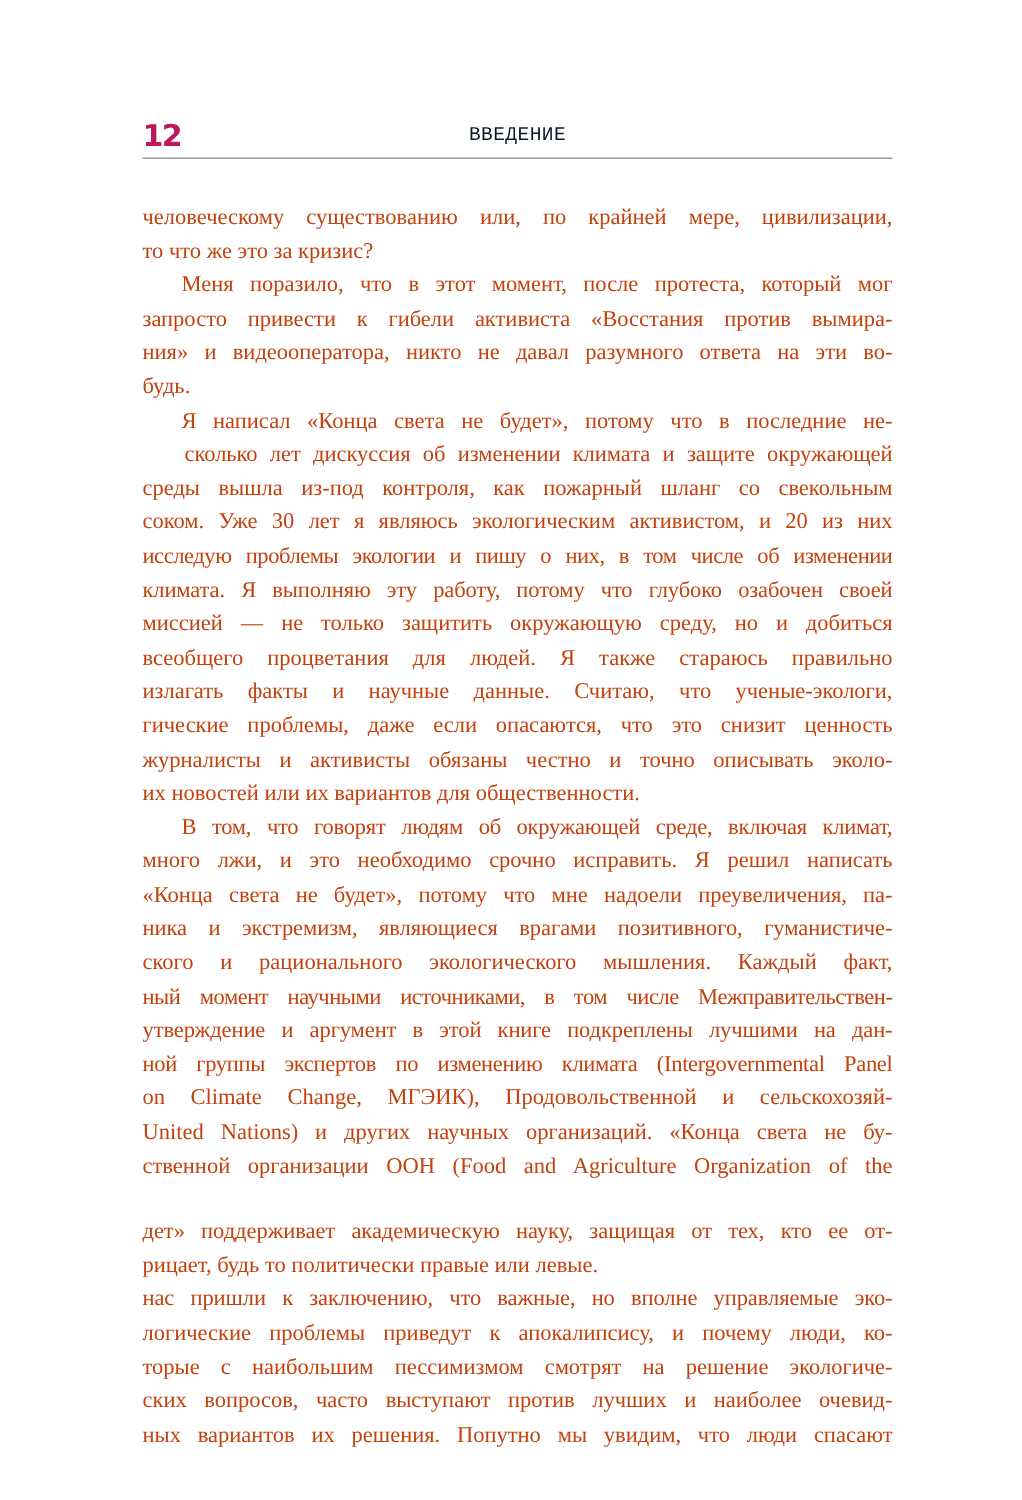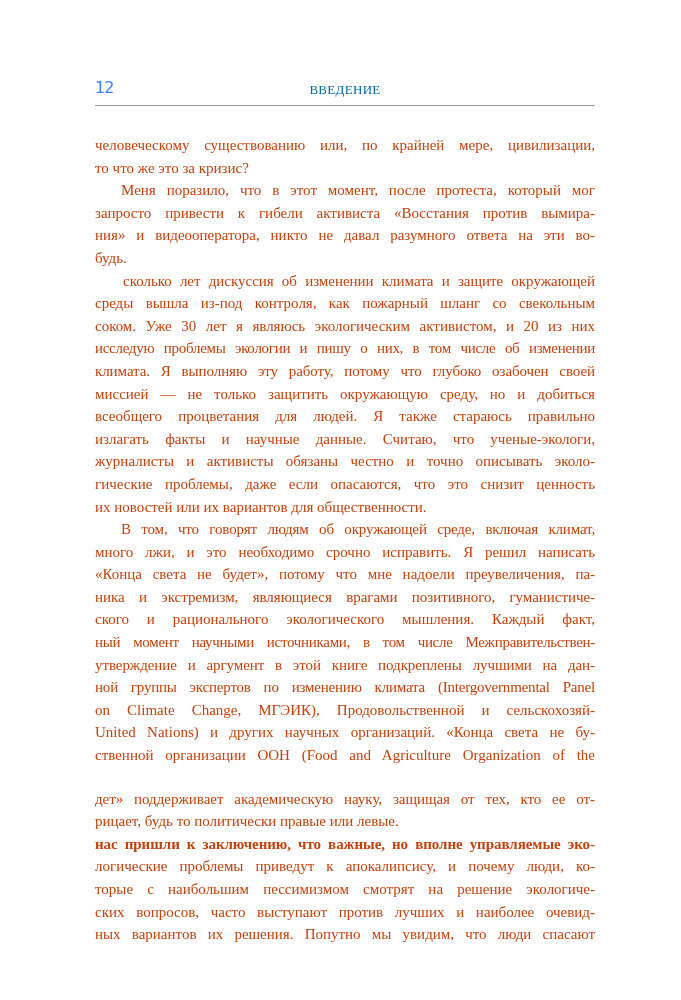--- a/index.html
+++ b/index.html
@@ -1,20 +1,20 @@
 <!DOCTYPE html>
 <html><head>
   <meta charset="utf-8">
   <style>
     html, body { margin: 0; padding: 0; background: #ffffff; }
     body { width: 681px; height: 1000px; position: relative; overflow: hidden; }
     .page { position: absolute; left: 0; top: 0; width: 681px; height: 1000px; background: #fff; }
     .header { position: absolute; left: 95px; top: 76px; width: 500px; height: 30px; }
-    .page-num { position: absolute; left: 0; top: 2px; font-family: "DejaVu Sans", sans-serif; font-weight: normal; font-size: 16px; color: #3b82f6; letter-spacing: -1px; }
-    .running-head { position: absolute; left: 0; right: 0; top: 6px; text-align: center; font-family: Liberation Serif, serif; font-size: 13px; color: #0369a1; letter-spacing: 0.3px; }
+    .page-num { position: absolute; left: 0; top: 2px; font-family: "DejaVu Sans", sans-serif; font-weight: bold; font-size: 20px; color: #be185d; letter-spacing: -1px; }
+    .running-head { position: absolute; left: 0; right: 0; top: 6px; text-align: center; font-family: Liberation Mono, monospace; font-size: 13px; color: #0f172a; letter-spacing: 0.3px; }
     .rule { position: absolute; left: 95px; top: 105px; width: 500px; height: 0; border-top: 1px solid #9a9a9a; }
     .body { position: absolute; left: 95px; top: 134px; width: 500px; font-family: "Liberation Serif", serif; font-size: 15px; line-height: 22.6px; color: #c2410c; }
     .line { display: block; white-space: nowrap; text-align: justify; text-align-last: justify; height: 22.6px; overflow: visible; }
     .line.last { text-align-last: left; }
     .line.indent { padding-left: 26px; }
   </style>
 </head>
 <body>
 
 <div class="page">
@@ -24,43 +24,44 @@
   </div>
   <div class="rule"></div>
 
   <div class="body">
     <span class="line">человеческому существованию или, по крайней мере, цивилизации,</span>
     <span class="line last">то что же это за кризис?</span>
     <span class="line indent">Меня поразило, что в этот момент, после протеста, который мог</span>
     <span class="line">запросто привести к гибели активиста «Восстания против вымира-</span>
     <span class="line">ния» и видеооператора, никто не давал разумного ответа на эти во-</span>
     <span class="line last">будь.</span>
+    <span class="line indent">Я написал «Конца света не будет», потому что в последние не-</span>
     <span class="line" style="letter-spacing: -0.0224294px; margin-left: 28px;">сколько лет дискуссия об изменении климата и защите окружающей</span>
     <span class="line">среды вышла из-под контроля, как пожарный шланг со свекольным</span>
     <span class="line" style="letter-spacing: -0.00961538px;">соком. Уже 30 лет я являюсь экологическим активистом, и 20 из них</span>
     <span class="line" style="letter-spacing: -0.285817px;">исследую проблемы экологии и пишу о них, в том числе об изменении</span>
     <span class="line" style="letter-spacing: -0.0757212px;">климата. Я выполняю эту работу, потому что глубоко озабочен своей</span>
     <span class="line">миссией — не только защитить окружающую среду, но и добиться</span>
     <span class="line">всеобщего процветания для людей. Я также стараюсь правильно</span>
     <span class="line">излагать факты и научные данные. Считаю, что ученые-экологи,</span>
+    <span class="line">гические проблемы, даже если опасаются, что это снизит ценность</span>
     <span class="line">журналисты и активисты обязаны честно и точно описывать эколо-</span>
-    <span class="line">гические проблемы, даже если опасаются, что это снизит ценность</span>
     <span class="line last">их новостей или их вариантов для общественности.</span>
     <span class="line indent" style="letter-spacing: -0.147285px;">В том, что говорят людям об окружающей среде, включая климат,</span>
     <span class="line">много лжи, и это необходимо срочно исправить. Я решил написать</span>
     <span class="line" style="letter-spacing: -0.0206731px;">«Конца света не будет», потому что мне надоели преувеличения, па-</span>
     <span class="line" style="letter-spacing: -0.0386905px;">ника и экстремизм, являющиеся врагами позитивного, гуманистиче-</span>
     <span class="line">ского и рационального экологического мышления. Каждый факт,</span>
     <span class="line" style="letter-spacing: -0.294643px;">ный момент научными источниками, в том числе Межправительствен-</span>
     <span class="line" style="letter-spacing: -0.0684524px;">утверждение и аргумент в этой книге подкреплены лучшими на дан-</span>
     <span class="line" style="letter-spacing: -0.200047px;">ной группы экспертов по изменению климата (Intergovernmental Panel</span>
     <span class="line">on Climate Change, МГЭИК), Продовольственной и сельскохозяй-</span>
     <span class="line">United Nations) и других научных организаций. «Конца света не бу-</span>
     <span class="line">ственной организации ООН (Food and Agriculture Organization of the</span>
     <span class="line" style="letter-spacing: -0.0237981px; margin-top: 21px;">дет» поддерживает академическую науку, защищая от тех, кто ее от-</span>
     <span class="line last">рицает, будь то политически правые или левые.</span>
-    <span class="line" style="letter-spacing: -0.0558036px; font-weight: bold;">нас пришли к заключению, что важные, но вполне управляемые эко-</span>
+    <span class="line" style="letter-spacing: -0.0558036px;">нас пришли к заключению, что важные, но вполне управляемые эко-</span>
     <span class="line">логические проблемы приведут к апокалипсису, и почему люди, ко-</span>
     <span class="line">торые с наибольшим пессимизмом смотрят на решение экологиче-</span>
     <span class="line" style="letter-spacing: -0.0047123px;">ских вопросов, часто выступают против лучших и наиболее очевид-</span>
     <span class="line">ных вариантов их решения. Попутно мы увидим, что люди спасают</span>
   </div>
 </div>
 
 </body></html>

